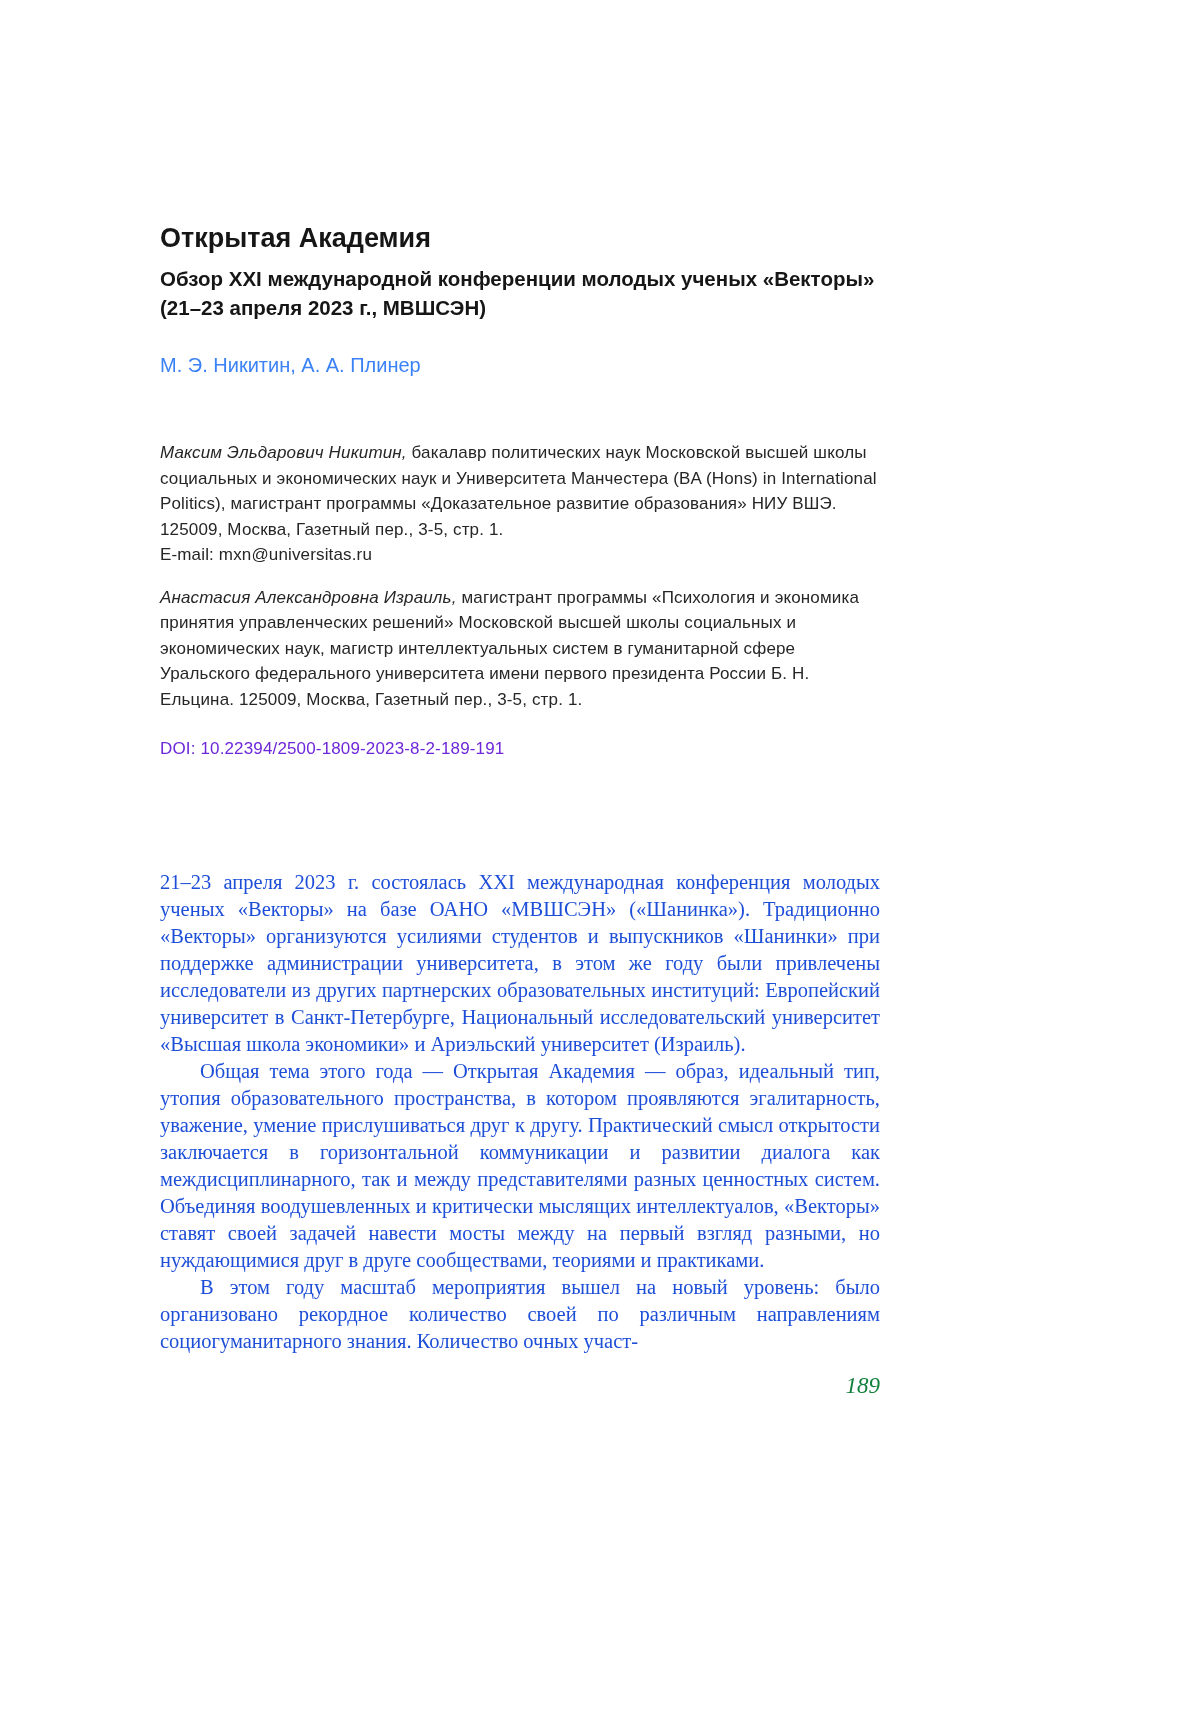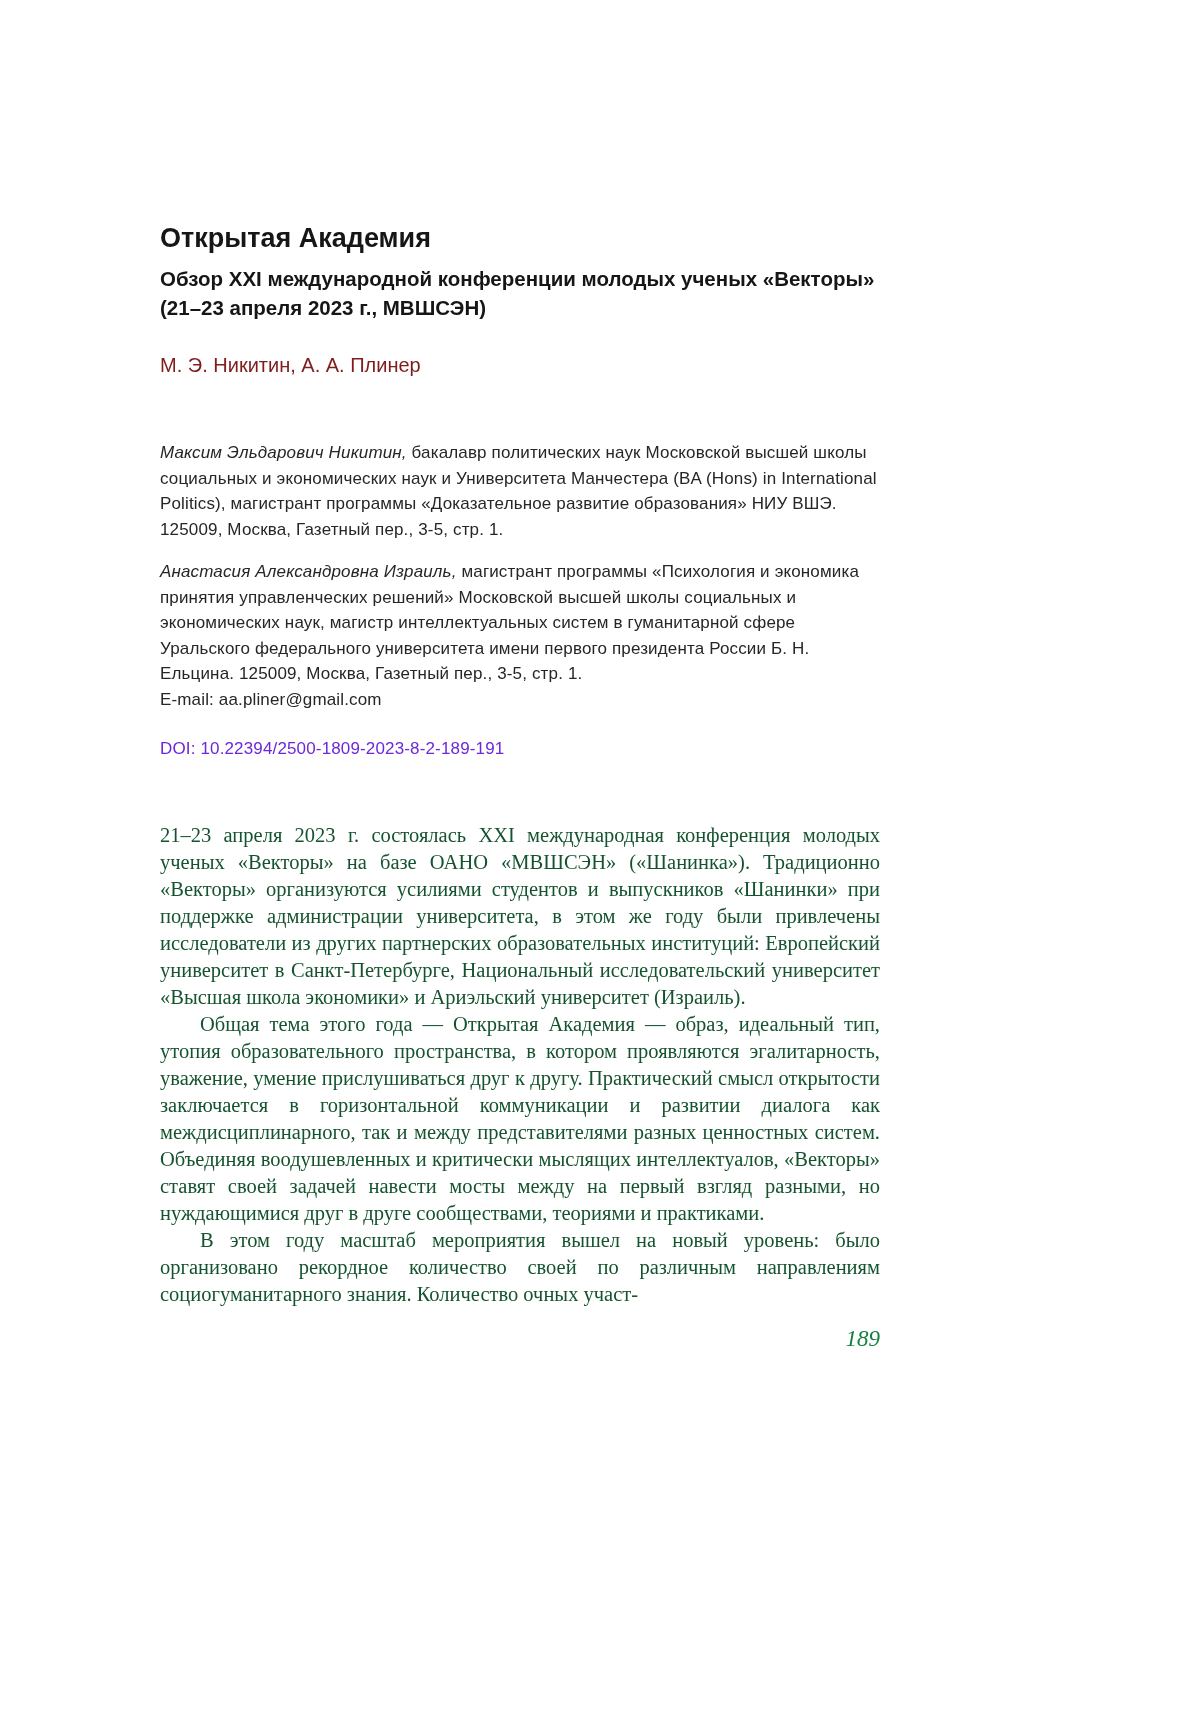--- a/index.html
+++ b/index.html
@@ -33,21 +33,21 @@
     line-height: 29px;
     margin: 0 0 30px 0;
     color: #161616;
   }
   .authors-line {
     font-family: "Liberation Sans", sans-serif;
     font-weight: 400;
     font-size: 20px;
     line-height: 26px;
     margin: 0 0 62px 0;
-    color: #7f1d1d;
+    color: #3b82f6;
   }
   
   .bio {
     font-family: "Liberation Sans", sans-serif;
     font-size: 17px;
     line-height: 25.5px;
     letter-spacing: 0.15px;
     color: #262626;
     margin: 8px 0 17px 0;
     text-align: left;
@@ -58,26 +58,26 @@
   .doi-line {
     font-family: "Liberation Sans", sans-serif;
     font-size: 17px;
     line-height: 25px;
     letter-spacing: 0.15px;
     color: #6d28d9;
     margin: 24px 0 0 0;
   }
   
   .body-text {
-    margin-top: 61px;
+    margin-top: 108px;
     font-family: "Liberation Serif", "DejaVu Serif", serif;
     font-size: 20.5px;
     line-height: 27px;
     text-align: justify;
-    color: #14532d;
+    color: #1d4ed8;
     hyphens: auto;
   }
   .body-text p {
     margin: 0;
   }
   .body-text p + p {
     text-indent: 40px;
   }
   
   .page-number {
@@ -95,25 +95,25 @@
 <div class="page">
 
   <h1 class="article-title">Открытая Академия</h1>
 
   <h2 class="article-subtitle">Обзор XXI международной конференции молодых ученых «Векторы» (21–23 апреля 2023 г., МВШСЭН)</h2>
 
   <p class="authors-line">М. Э. Никитин, А. А. Плинер</p>
 
   <div class="bio">
     <span class="bio-name">Максим Эльдарович Никитин,</span><span> бакалавр политических наук Московской высшей школы социальных и экономических наук и Университета Манчестера (BA (Hons) in International Politics), магистрант программы «Доказательное развитие образования» НИУ ВШЭ. 125009, Москва, Газетный пер., 3-5, стр. 1.</span>
+    <div>E-mail: mxn@universitas.ru</div>
   </div>
 
   <div class="bio">
     <span class="bio-name">Анастасия Александровна Израиль,</span><span> магистрант программы «Психология и экономика принятия управленческих решений» Московской высшей школы социальных и экономических наук, магистр интеллектуальных систем в гуманитарной сфере Уральского федерального университета имени первого президента России Б. Н. Ельцина. 125009, Москва, Газетный пер., 3-5, стр. 1.</span>
-    <div>E-mail: aa.pliner@gmail.com</div>
   </div>
 
   <p class="doi-line">DOI: 10.22394/2500-1809-2023-8-2-189-191</p>
 
   <div class="body-text">
     <p>21–23 апреля 2023 г. состоялась XXI международная конференция молодых ученых «Векторы» на базе ОАНО «МВШСЭН» («Шанинка»). Традиционно «Векторы» организуются усилиями студентов и выпускников «Шанинки» при поддержке администрации университета, в этом же году были привлечены исследователи из других партнерских образовательных институций: Европейский университет в Санкт-Петербурге, Национальный исследовательский университет «Высшая школа экономики» и Ариэльский университет (Израиль).</p>
     <p>Общая тема этого года — Открытая Академия — образ, идеальный тип, утопия образовательного пространства, в котором проявляются эгалитарность, уважение, умение прислушиваться друг к другу. Практический смысл открытости заключается в горизонтальной коммуникации и развитии диалога как междисциплинарного, так и между представителями разных ценностных систем. Объединяя воодушевленных и критически мыслящих интеллектуалов, «Векторы» ставят своей задачей навести мосты между на первый взгляд разными, но нуждающимися друг в друге сообществами, теориями и практиками.</p>
     <p>В этом году масштаб мероприятия вышел на новый уровень: было организовано рекордное количество своей по различным направлениям социогуманитарного знания. Количество очных участ-</p>
   </div>
 

